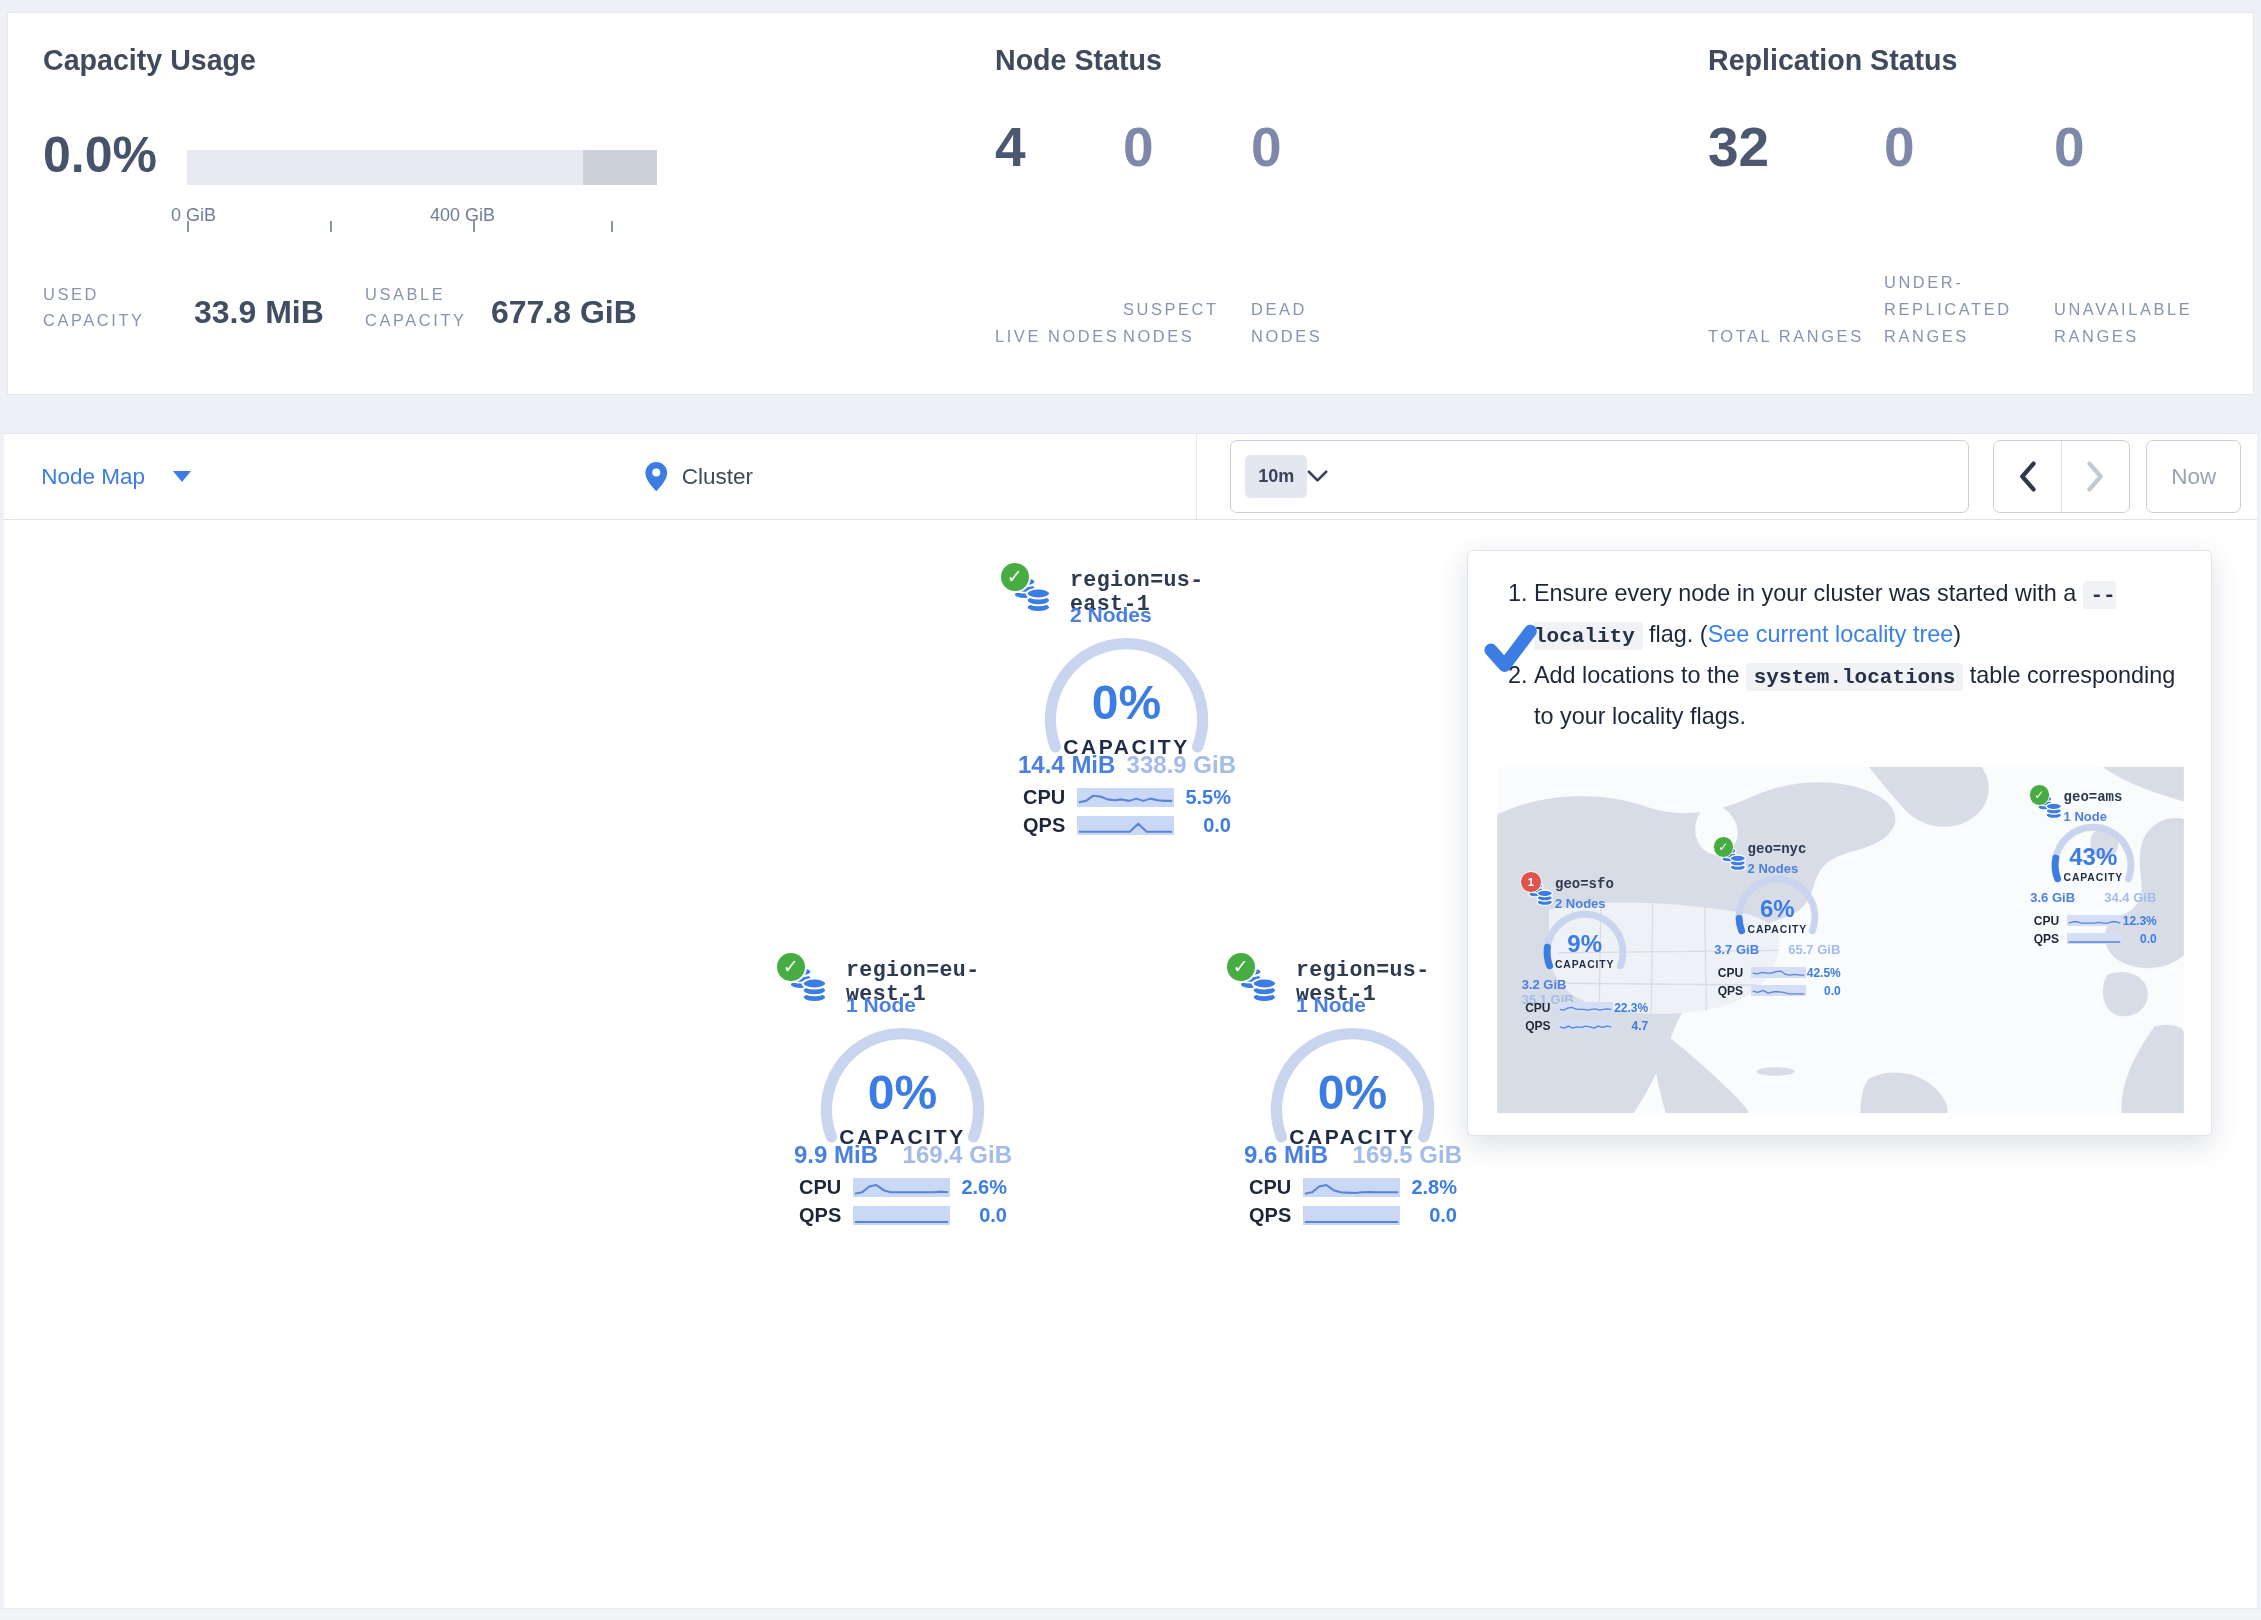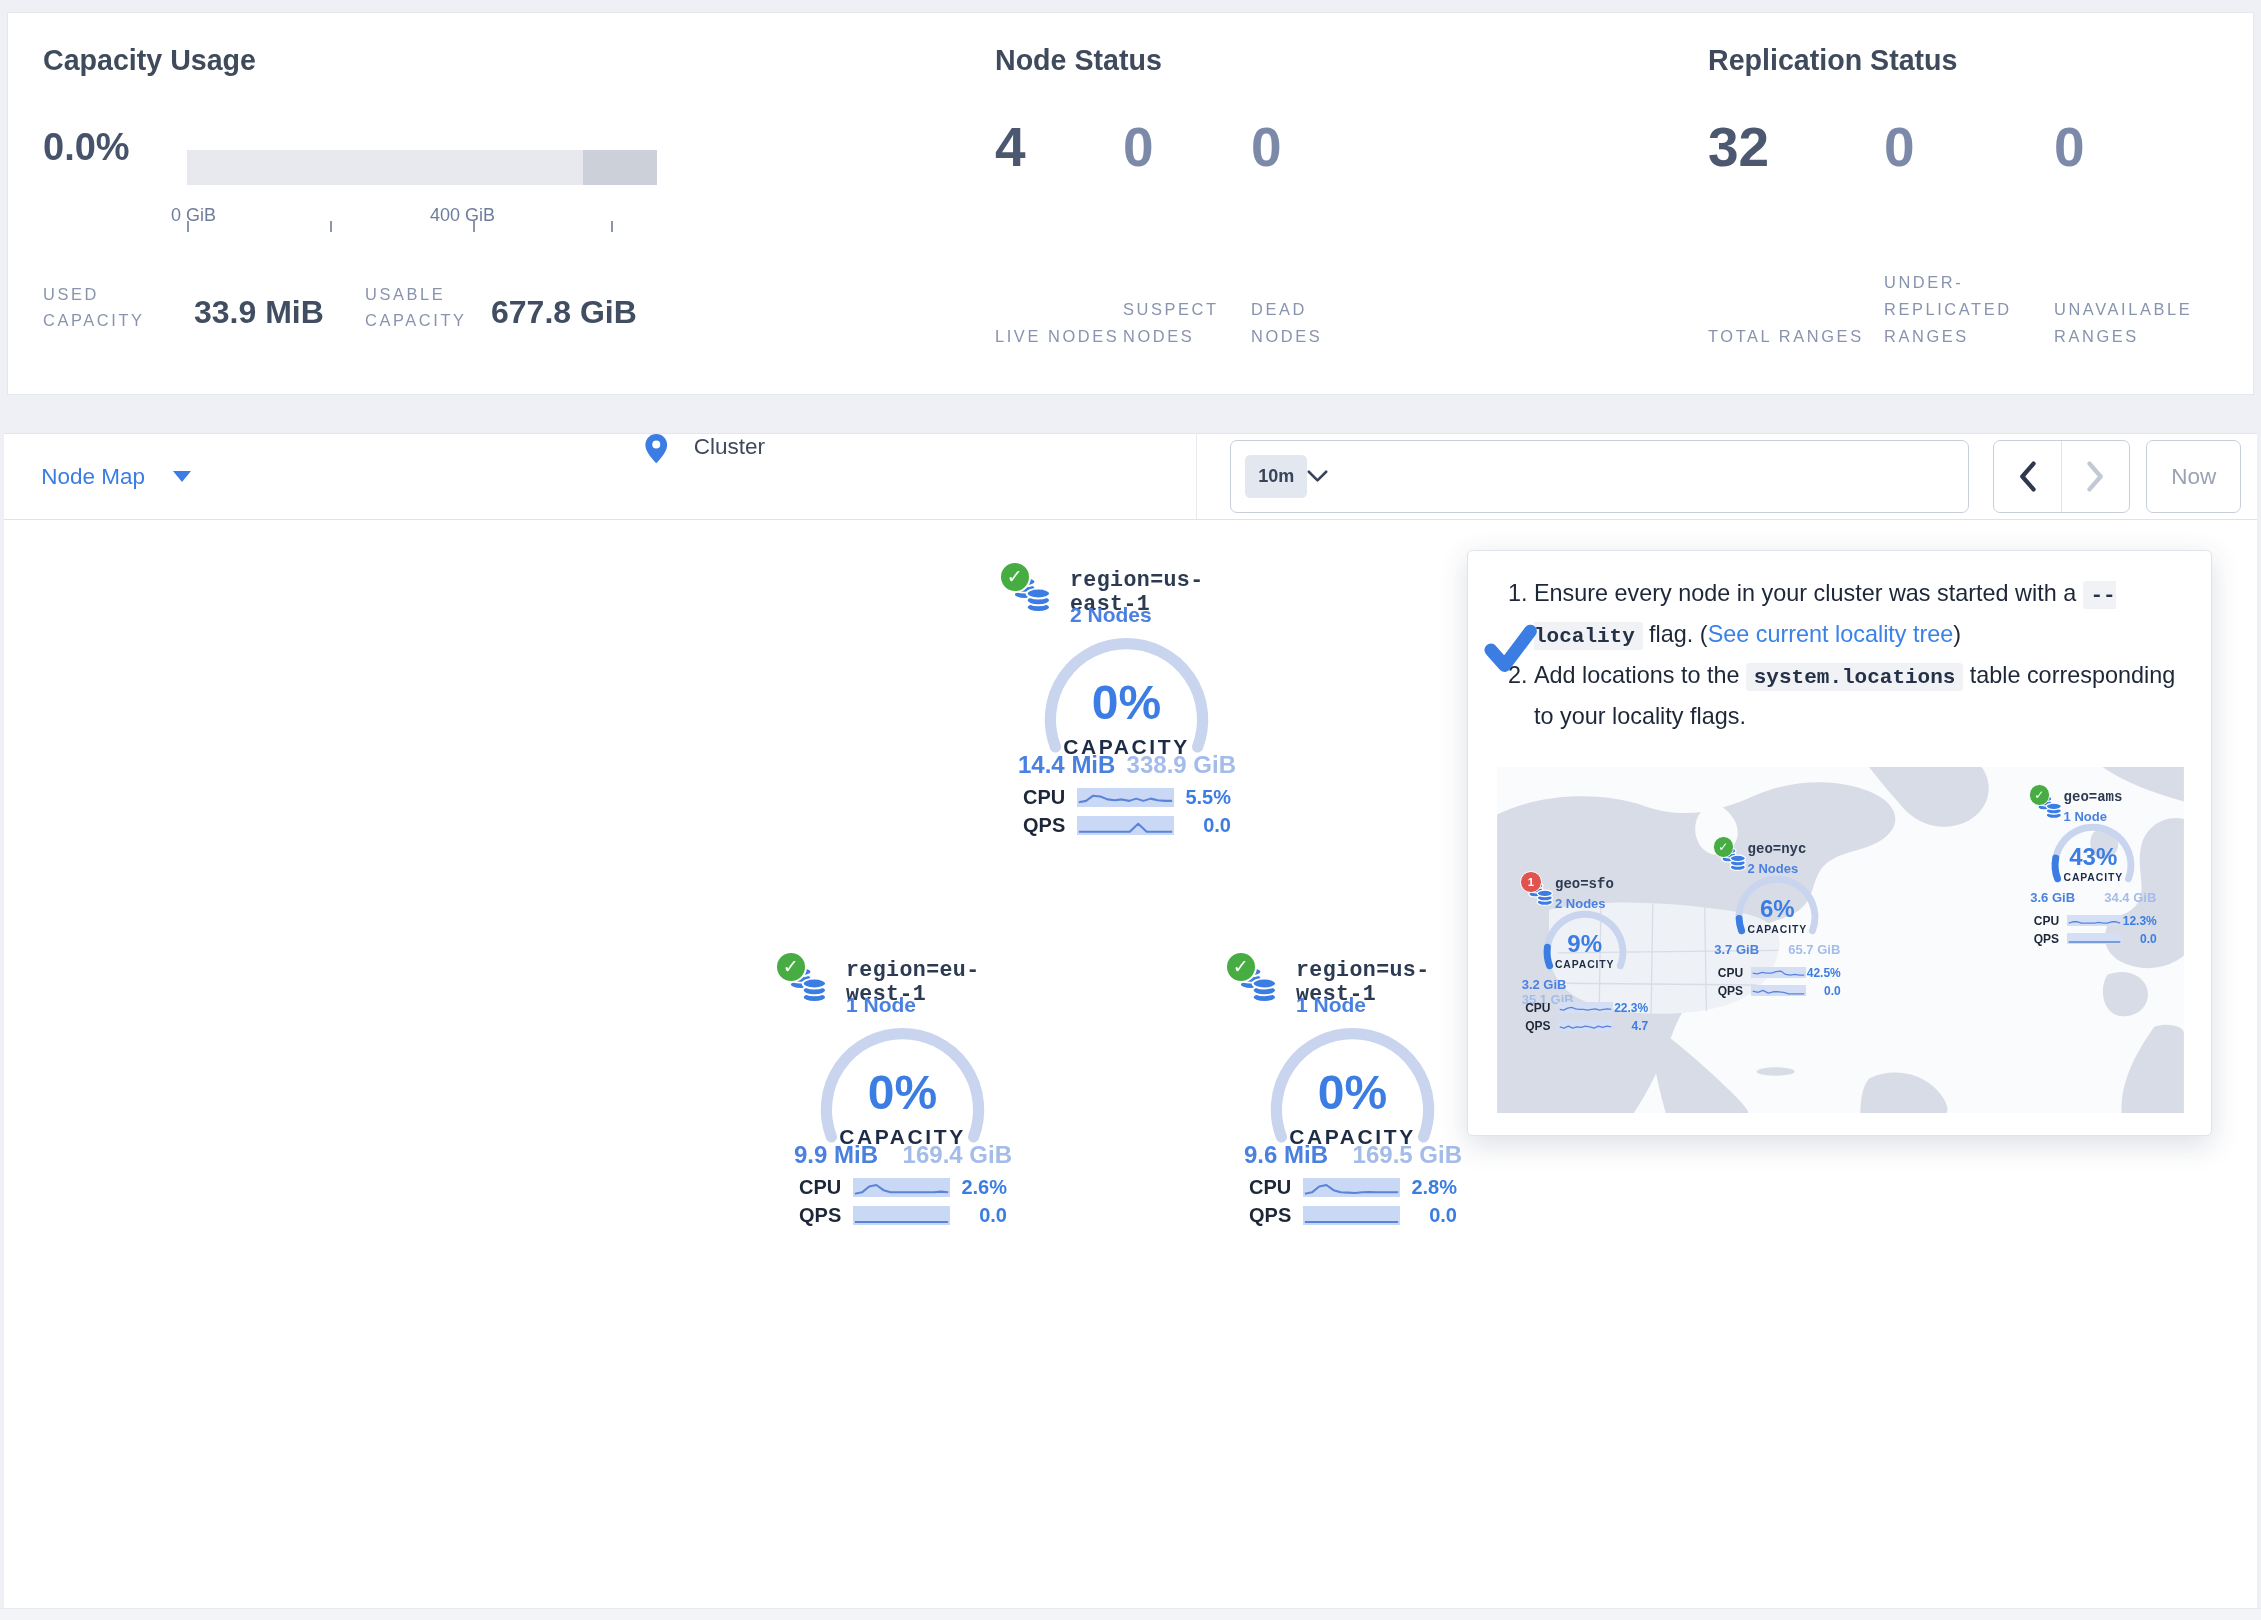--- a/index.html
+++ b/index.html
@@ -4,21 +4,21 @@
 <style>
   * { margin:0; padding:0; box-sizing:border-box; }
   html,body { background:#eef0f5; }
   body { font-family:"Liberation Sans","DejaVu Sans",sans-serif; color:#3e4a5e; }
   .page { position:relative; width:2261px; height:1621px; background:#eef0f5; overflow:hidden; }
   .abs { position:absolute; }
 
   
   .stats-panel { left:7px; top:12px; width:2247px; height:383px; background:#fff; border:0.9px solid #e4e7ec; }
   .sec-title { font-size:28.6px; font-weight:700; color:#3f4a5c; }
-  .cap-pct { font-size:38px; font-weight:700; color:#46536b; }
+  .cap-pct { font-size:50px; font-weight:700; color:#46536b; }
   .cap-bar { width:470px; height:35px; background:#e7e9ee; position:relative; }
   .cap-bar .dark { position:absolute; right:0; top:0; height:100%; width:74px; background:#ccd1d9; }
   .cap-ticks { position:relative; width:470px; height:14px; }
   .cap-ticks i { position:absolute; top:1.7px; width:1.7px; height:11.3px; background:#8a94ab; }
   .cap-tick-label { font-size:18px; color:#6f7d9c; }
   .kv-label { font-size:16.4px; letter-spacing:2.6px; color:#8893ad; line-height:26px; }
   .kv-value { font-size:32px; font-weight:700; color:#414d61; }
   .big-num { font-size:55px; font-weight:600; color:#4c5870; }
   .big-num.zero { color:#7d89a8; }
   .stat-col-label { font-size:16.4px; letter-spacing:2.6px; color:#8893ad; line-height:27px; }
@@ -161,21 +161,21 @@
   </div>
 
   <div class="abs toolbar">
     <div class="tb-divider"></div>
 
     <div class="abs" style="left:37px; top:0; height:100%; display:flex; align-items:center; gap:28px;">
       <span class="nodemap-label">Node Map</span>
       <span class="caret-down"></span>
     </div>
 
-    <div class="abs" style="left:641px; top:0; height:100%; display:flex; gap:26px;">
+    <div class="abs" style="left:641px; top:0; height:100%; display:flex; align-items:center; gap:14px;">
       <span style="display:flex;">
         <svg width="22.5" height="29" viewBox="0 0 24 32">
             <path d="M12 0C5.4 0 0 5.4 0 12c0 8.8 12 20 12 20s12-11.2 12-20C24 5.4 18.6 0 12 0z" fill="#3b7de2"></path>
             <circle cx="12" cy="11.5" r="4.4" fill="#ffffff"></circle>
           </svg>
       </span>
       <span class="cluster-label">Cluster</span>
     </div>
 
     <div class="abs time-select">

